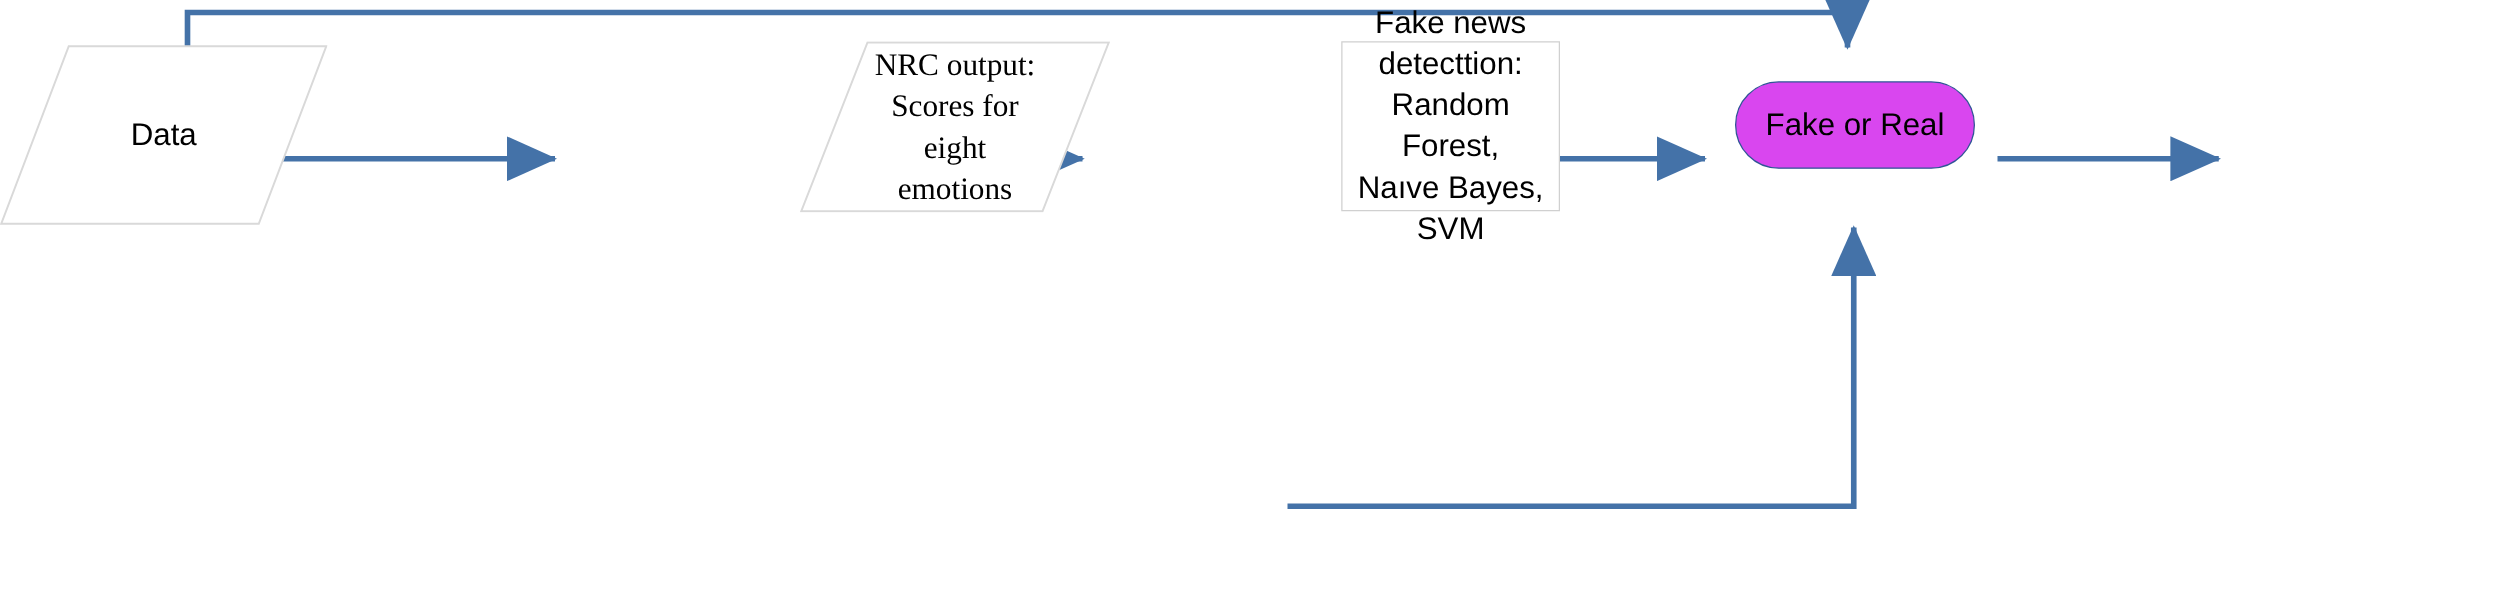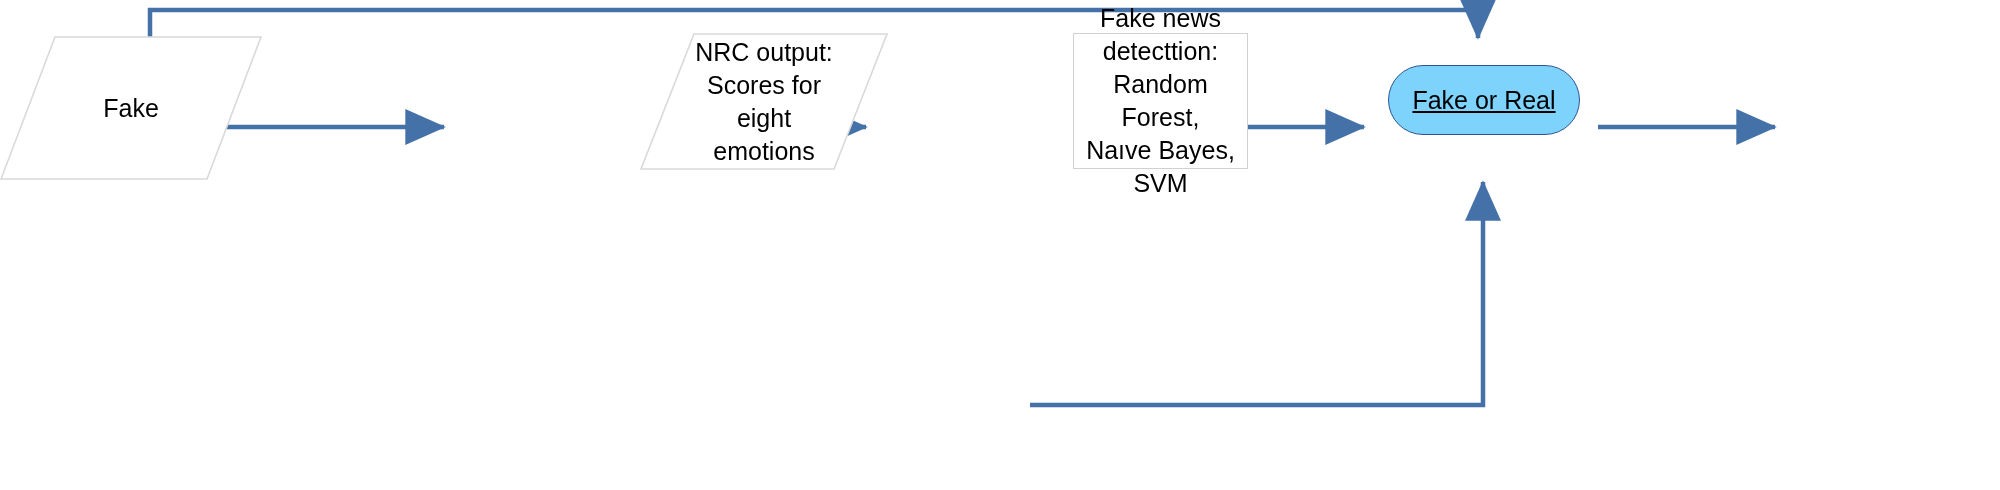--- a/index.html
+++ b/index.html
@@ -41,22 +41,21 @@
   }
 
   .rect {
     border: 1px solid #d0d0d0;
     background: #ffffff;
   }
 
   .rounded {
     border: 1.6px solid #2f5496;
     border-radius: 46px;
-    background: #7dd3fc;
-    text-decoration: underline;
+    background: #d946ef;
   }
 
   svg.edges {
     position: absolute;
     left: 0;
     top: 0;
     width: 2000px;
     height: 490px;
     pointer-events: none;
   }
@@ -96,26 +95,26 @@
     <g>
       <path d="M150,46 L150,10 L1478,10 L1478,38" fill="none" stroke="#4472a8" stroke-width="4.5" marker-end="url(#ah)"></path>
     </g>
   </svg>
 
   <div class="shape-wrap" style="left:0px; top:36px; width:262px; height:144px;">
     <svg viewBox="0 0 262 144" width="262" height="144">
       <polygon points="55,1 261,1 207,143 1,143" fill="#ffffff" stroke="#d9d9d9" stroke-width="1.6"></polygon>
     </svg>
     <div class="node" style="left:0; top:0; width:262px; height:144px;">
-      <span class="label">Fake</span>
+      <span class="label">Data</span>
     </div>
   </div>
 
 
-  <div class="shape-wrap" style="left:640px; top:33px; width:248px; height:128px;">
+  <div class="shape-wrap" style="left:640px; top:33px; width:248px; height:128px;font-family:Liberation Serif, serif;">
     <svg viewBox="0 0 248 137" width="248" height="137">
       <polygon points="54,1 247,1 194,136 1,136" fill="#ffffff" stroke="#d9d9d9" stroke-width="1.6"></polygon>
     </svg>
     <div class="node" style="left:0; top:0; width:248px; height:137px;">
       <span class="label">NRC output:
 Scores for
 eight
 emotions</span>
     </div>
   </div>

